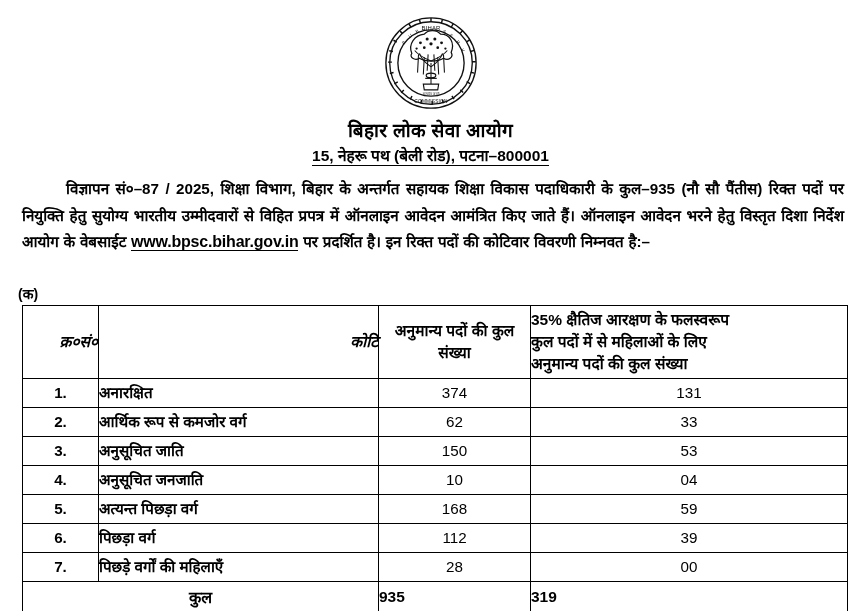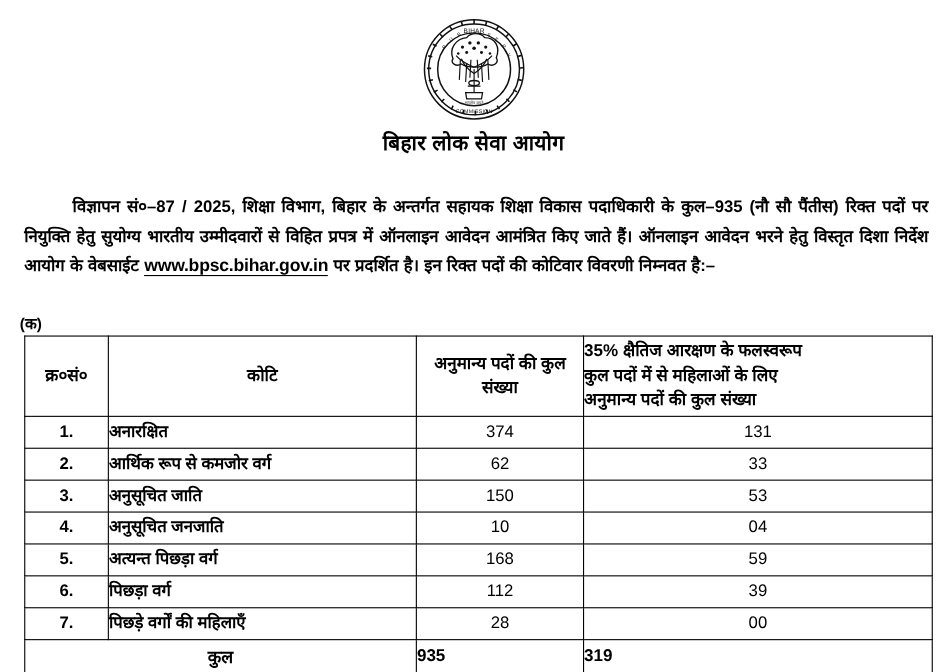--- a/index.html
+++ b/index.html
@@ -122,22 +122,23 @@
   col.c-women  { width: 317px; }
 
   
   tr.head-row th {
     height: 72px;
     font-weight: 700;
     font-size: 15.5px;
     line-height: 22px;
   }
   th.h-sn, th.h-cat {
-    text-align: center;
+    text-align: right;
     vertical-align: middle;
+    font-style: italic;
   }
   th.h-total {
     text-align: center;
     vertical-align: middle;
     padding: 0 6px;
   }
   th.h-women {
     text-align: justify;
     text-justify: inter-word;
     vertical-align: middle;
@@ -256,20 +257,23 @@
         <path d="M44 66 L56 66"></path>
         <ellipse cx="50" cy="63" rx="5" ry="2.4"></ellipse>
       </g>
       <text x="50" y="83" font-size="3.6" text-anchor="middle" fill="#111" font-family="'Liberation Sans',sans-serif">सत्यमेव जयते</text>
     </svg>
   </span>
 </div>
 
 <div class="header-block">
   <div class="org-name">बिहार लोक सेवा आयोग</div>
+  <div class="org-address">
+    <span class="addr-text">15, नेहरू पथ (बेली रोड), पटना–800001</span>
+  </div>
 </div>
 
 <div class="notice-body">
   <span>विज्ञापन सं०–87 / 2025, शिक्षा विभाग, बिहार के अन्तर्गत सहायक शिक्षा विकास पदाधिकारी के कुल–935 (नौ सौ पैंतीस) रिक्त पदों पर नियुक्ति हेतु सुयोग्य भारतीय उम्मीदवारों से विहित प्रपत्र में ऑनलाइन आवेदन आमंत्रित किए जाते हैं। ऑनलाइन आवेदन भरने हेतु विस्तृत दिशा निर्देश आयोग के वेबसाईट </span><span class="url">www.bpsc.bihar.gov.in</span><span> पर प्रदर्शित है। इन रिक्त पदों की कोटिवार विवरणी निम्नवत है:–</span>
 </div>
 
 <div class="section-marker">(क)</div>
 
 <div class="table-wrap">
   <table class="cat-table">

